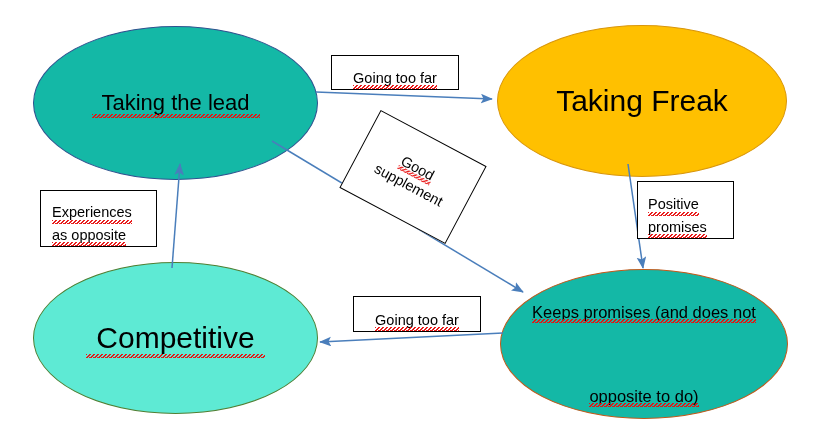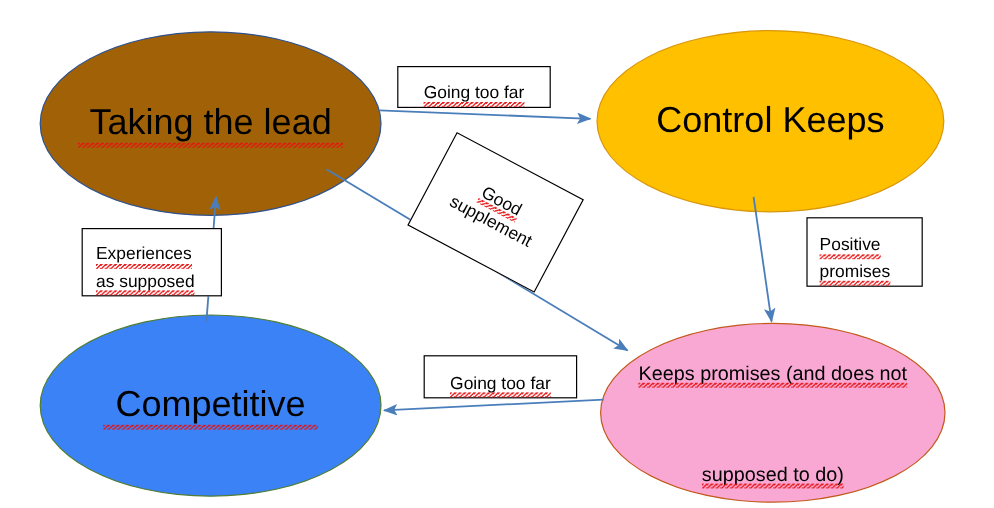--- a/index.html
+++ b/index.html
@@ -30,43 +30,43 @@
   }
   .node-label {
     display: block;
     padding: 0 10px;
     white-space: pre-line;
   }
 
   #node-taking-lead {
     left: 33px; top: 26px;
     width: 285px; height: 154px;
-    background: #a16207;
+    background: #14b8a6;
     border: 1.4px solid #2F528F;
-    font-size: 30px;
+    font-size: 22px;
     text-align: center;
   }
   #node-control-freak {
     left: 497px; top: 25px;
     width: 290px; height: 152px;
     background: #FFC000;
     border: 1.4px solid #D9960B;
     font-size: 30px;
   }
   #node-competitive {
     left: 33px; top: 262px;
     width: 285px; height: 152px;
-    background: #3b82f6;
+    background: #5eead4;
     border: 1.4px solid #507E32;
     font-size: 30px;
   }
   #node-keeps-promises {
     left: 500px; top: 269px;
     width: 288px; height: 150px;
-    background: #f9a8d4;
+    background: #14b8a6;
     border: 1.4px solid #C25A1B;
     font-size: 16.5px;
   }
 
   
   .sq {
     position: relative;
     display: inline-block;
   }
   .sq::after {
@@ -95,24 +95,24 @@
     align-items: center;
     justify-content: flex-end;
     color: #000000;
     font-size: 14.5px;
     line-height: 1.55;
     z-index: 6;
     white-space: nowrap;
   }
   #label-going-too-far-top { left: 331px; top: 55px;  width: 128px; height: 35px; }
   #label-going-too-far-bot { left: 353px; top: 296px; width: 128px; height: 36px; }
-  #label-experiences       { left: 68px;  top: 190px; width: 117px; height: 57px;
+  #label-experiences       { left: 40px;  top: 190px; width: 117px; height: 57px;
                              align-items: flex-start; padding-left: 11px; }
   #label-positive          { left: 637px; top: 181px; width: 97px;  height: 58px;
-                             align-items: flex-start; padding-left: 10px; margin-left: 35px; }
+                             align-items: flex-start; padding-left: 10px; }
   #label-good-supplement {
     left: 353px; top: 133px;
     width: 120px; height: 88px;
     transform: rotate(28deg);
     align-items: center;
     justify-content: center;
   }
   #label-good-supplement .gs-inner {
     display: flex;
     flex-direction: column;
@@ -150,46 +150,46 @@
     <line x1="172" y1="268" x2="180" y2="164" stroke="#4A7EBB" stroke-width="1.5" marker-end="url(#ah)"></line>
 
     <line x1="272" y1="141" x2="523" y2="292" stroke="#4A7EBB" stroke-width="1.5" marker-end="url(#ah)"></line>
   </svg>
 
   <div class="node" id="node-taking-lead">
     <span class="node-label sq">Taking the lead</span>
   </div>
 
   <div class="node" id="node-control-freak">
-    <span class="node-label">Control Keeps</span>
+    <span class="node-label">Taking Freak</span>
   </div>
 
   <div class="node" id="node-competitive">
     <span class="node-label sq">Competitive</span>
   </div>
 
   <div class="node" id="node-keeps-promises">
     <span class="node-label">
       <span class="sq thin">Keeps promises (and does not</span><br>
       <br>
-      <span class="sq thin">supposed to do)</span>
+      <span class="sq thin">opposite to do)</span>
     </span>
   </div>
 
   <div class="labelbox" id="label-going-too-far-top">
     <span class="sq thin">Going too far</span>
   </div>
 
   <div class="labelbox" id="label-going-too-far-bot">
     <span class="sq thin">Going too far</span>
   </div>
 
   <div class="labelbox" id="label-experiences">
     <span class="sq thin">Experiences</span>
-    <span class="sq thin">as supposed</span>
+    <span class="sq thin">as opposite</span>
   </div>
 
   <div class="labelbox" id="label-positive">
     <span class="sq thin">Positive</span>
     <span class="sq thin">promises</span>
   </div>
 
   <div class="labelbox" id="label-good-supplement">
     <span class="gs-inner">
       <span class="sq thin">Good</span>

